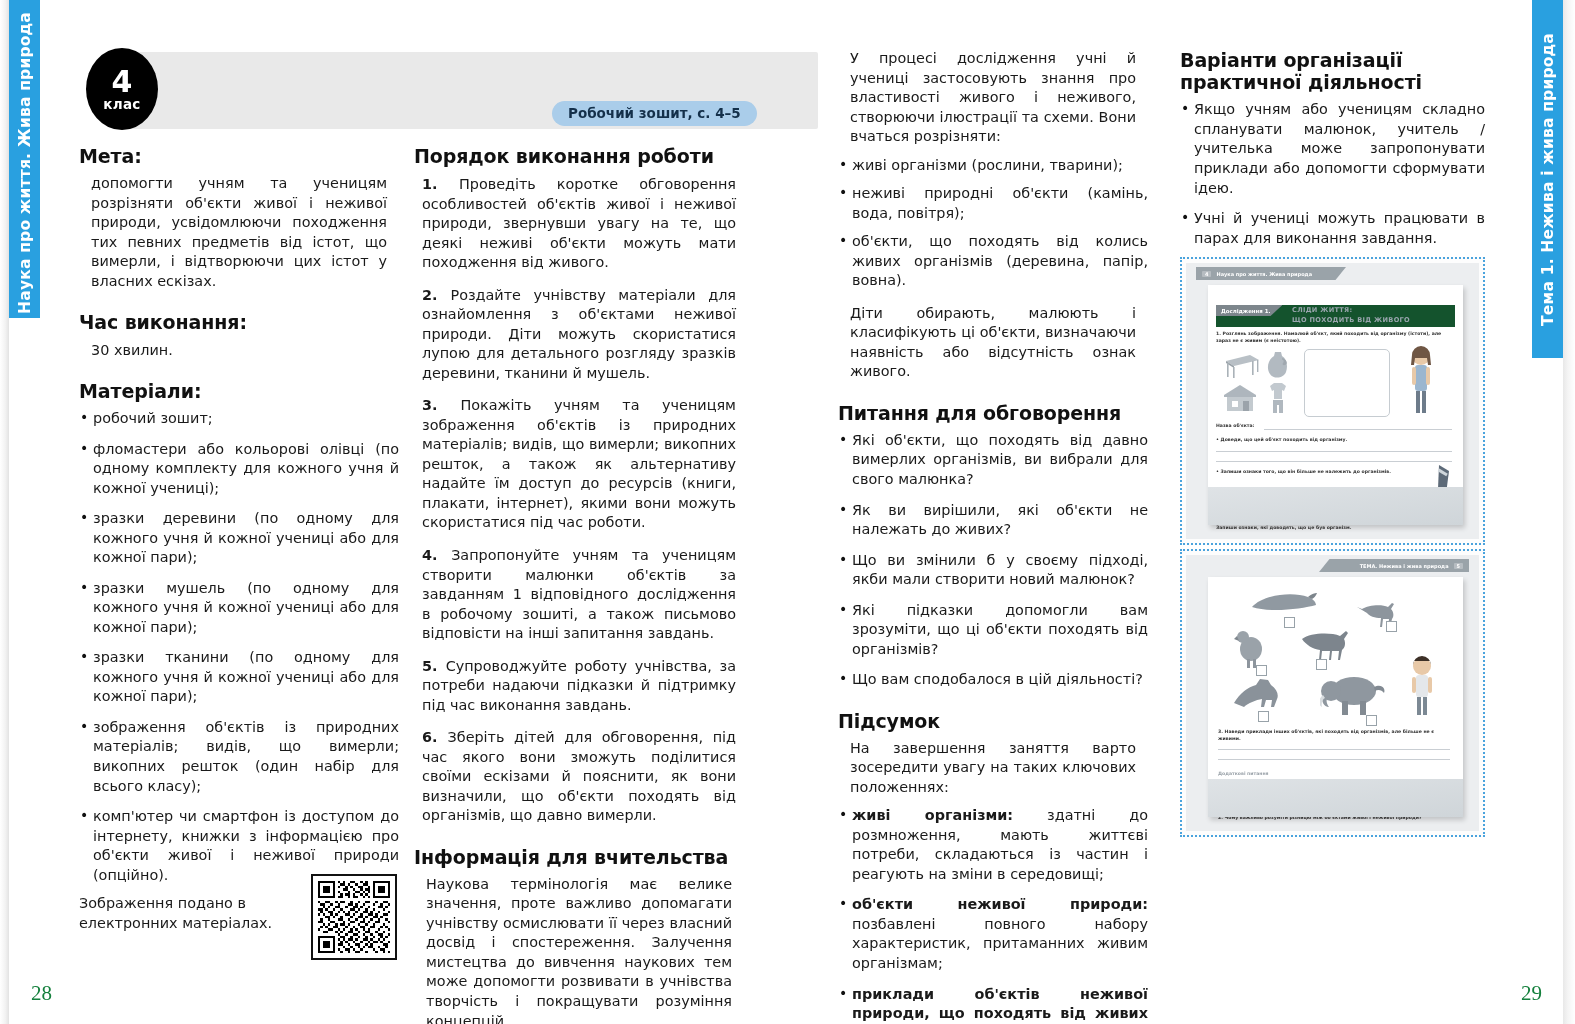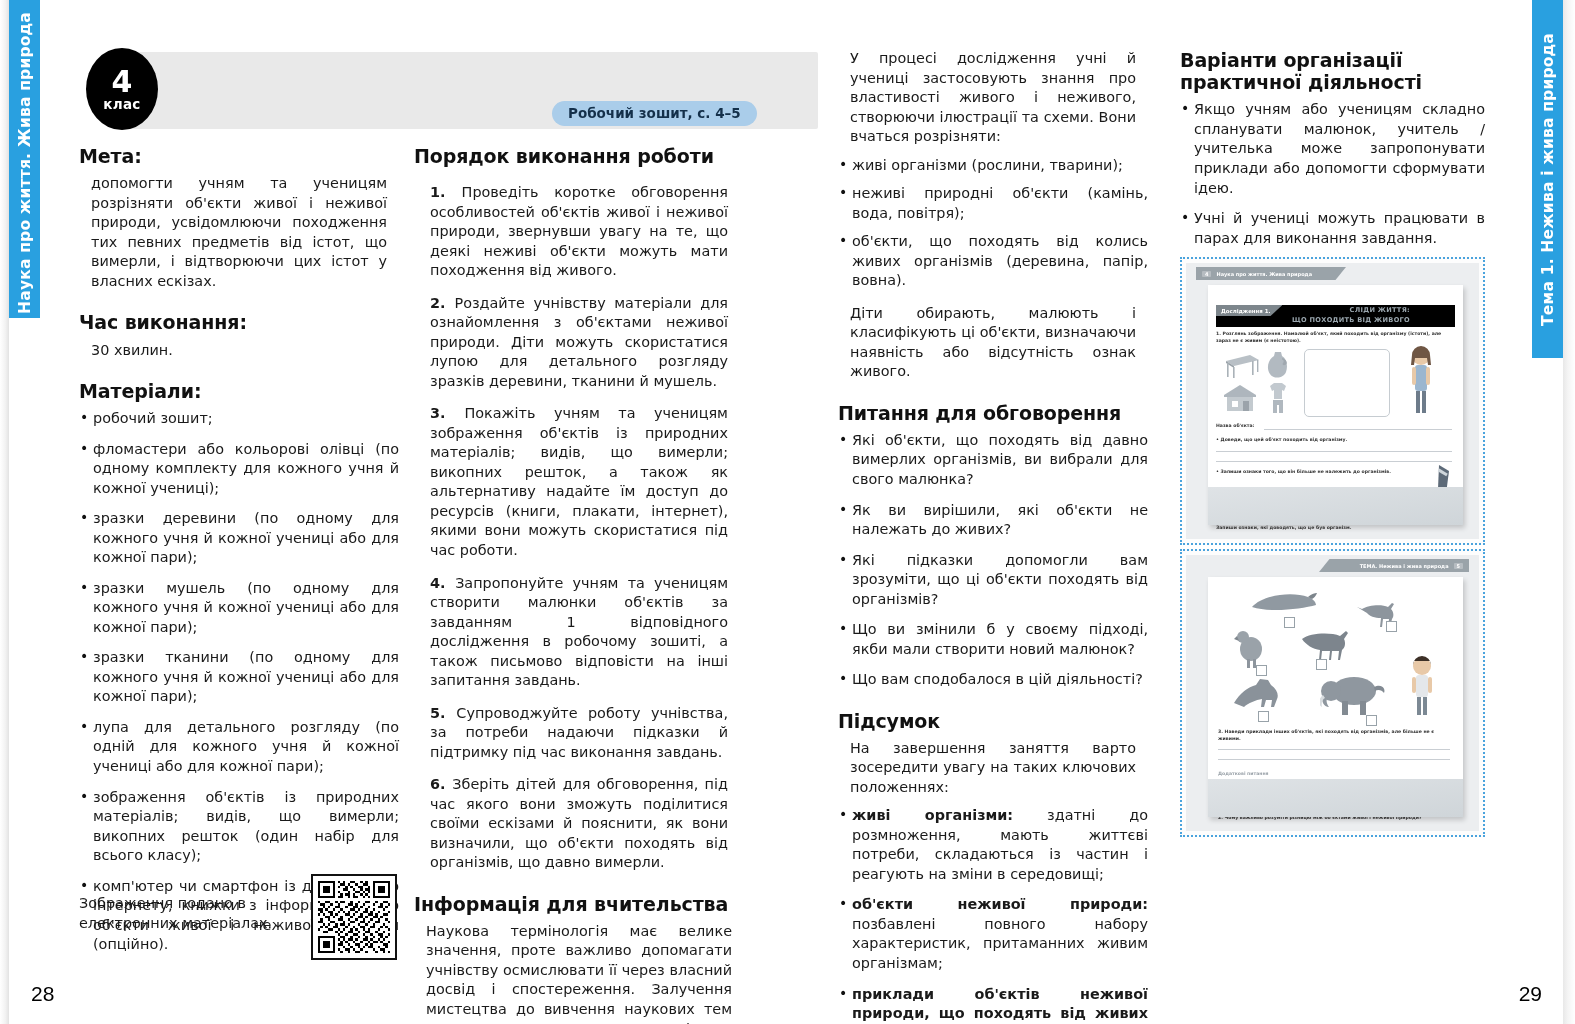--- a/index.html
+++ b/index.html
@@ -76,21 +76,21 @@
   ul.bul{margin:0 0 13px;padding:0;list-style:none;}
   ul.bul li{
     position:relative;padding-left:14px;margin-bottom:9px;text-align:justify;
   }
   ul.bul li:before{
     content:"\2022";position:absolute;left:1px;top:-1px;font-size:14px;color:#111;
   }
   ul.bul li:last-child{margin-bottom:0;}
   ul.bul.loose li{margin-bottom:11px;}
 
-  ol.steps{margin:16px;padding:0;list-style:none;}
+  ol.steps{margin:8px;padding:0;list-style:none;}
   ol.steps li{margin-bottom:13px;text-align:justify;}
   ol.steps li .n{font-weight:700;}
 
   b,strong{font-weight:700;}
 
   
   .qr-note{
     position:absolute;left:79px;top:894px;width:215px;font-size:14.4px;line-height:1.36;
   }
   .qr-box{
@@ -115,21 +115,21 @@
   .ws-tab{
     position:absolute;left:10px;top:4px;height:13px;width:150px;
     background:#9aa3a9;color:#fff;font-size:5px;font-weight:700;
     display:flex;align-items:center;gap:5px;padding:0 6px;box-sizing:border-box;
     clip-path:polygon(0 0,100% 0,93% 100%,0 100%);
   }
   .ws-tab.r{left:auto;right:10px;justify-content:flex-end;
     clip-path:polygon(7% 0,100% 0,100% 100%,0 100%);}
   .ws-tab .pg{background:rgba(255,255,255,.28);padding:0 3px;border-radius:1px;}
   .ws-hdr{
-    position:absolute;left:8px;top:20px;right:8px;height:22px;background:#000000;text-align:right;
+    position:absolute;left:8px;top:20px;right:8px;height:22px;background:#14532d;
   }
   .ws-hdr .lab{
     position:absolute;left:0;top:0;height:11px;background:#7d868c;color:#fff;
     font-size:5.4px;font-weight:700;padding:0 12px 0 5px;display:flex;align-items:center;
     clip-path:polygon(0 0,100% 0,82% 100%,0 100%);
   }
   .ws-hdr .ttl{
     position:absolute;left:76px;top:1px;font-size:6.6px;font-weight:700;color:#9aa6ae;
     line-height:1.5;letter-spacing:.3px;
   }
@@ -144,22 +144,22 @@
   .ws-sil{position:absolute;}
   .ws-sil svg{display:block;width:100%;height:100%;}
   .ws-pencil{position:absolute;right:6px;bottom:4px;width:26px;height:56px;}
   .ws-shadow{
     position:absolute;left:0;right:0;bottom:0;height:38px;
     background:linear-gradient(to bottom right,#dfe3e6,#cfd5d9);
   }
 
   
   .pageno{
-    position:absolute;bottom:18px;font-family:Liberation Sans, sans-serif;
-    font-size:21px;color:#000000;
+    position:absolute;bottom:18px;font-family:Liberation Serif, serif;
+    font-size:21px;color:#15803d;
   }
   .pageno.l{left:31px;}
   .pageno.r{right:33px;}
 </style>
 </head>
 <body>
 
 <div class="page">
 
   <div class="spine"></div>
@@ -186,21 +186,20 @@
     <h2 class="sec gap">Час виконання:</h2>
     <p class="body">30 хвилин.</p>
 
     <h2 class="sec gap">Матеріали:</h2>
     <ul class="bul loose" id="materials-list">
         <li>робочий зошит;</li>
         <li>фломастери або кольорові олівці (по одному комплекту для кожного учня й кожної учениці);</li>
         <li>зразки деревини (по одному для кожного учня й кожної учениці або для кожної пари);</li>
         <li>зразки мушель (по одному для кожного учня й кожної учениці або для кожної пари);</li>
         <li>зразки тканини (по одному для кожного учня й кожної учениці або для кожної пари);</li>
-        <li>лупа для детального розгляду (по одній для кожного учня й кожної учениці або для кожної пари);</li>
         <li>зображення об'єктів із природних матеріалів; видів, що вимерли; викопних решток (один набір для всього класу);</li>
         <li>комп'ютер чи смартфон із доступом до інтернету, книжки з інформацією про об'єкти живої і неживої природи (опційно).</li>
       </ul>
   </div>
 
   <div class="qr-note">Зображення подано в електронних матеріалах.</div>
   <div class="qr-box">
     <svg viewBox="0 0 29 29" shape-rendering="crispEdges" aria-hidden="true">
       <rect width="29" height="29" fill="#fff"></rect>
       <g fill="#000">
@@ -450,22 +449,22 @@
         <li>живі організми (рослини, тварини);</li>
         <li>неживі природні об'єкти (камінь, вода, повітря);</li>
         <li>об'єкти, що походять від колись живих організмів (деревина, папір, вовна).</li>
       </ul>
     <p class="body">Діти обирають, малюють і класифікують ці об'єкти, визначаючи наявність або відсутність ознак живого.</p>
 
     <h2 class="sec gap">Питання для обговорення</h2>
     <ul class="bul loose" id="questions-list">
         <li>Які об'єкти, що походять від давно вимерлих організмів, ви вибрали для свого малюнка?</li>
         <li>Як ви вирішили, які об'єкти не належать до живих?</li>
+        <li>Що ви змінили б у своєму підході, якби мали створити новий малюнок?</li>
         <li>Які підказки допомогли вам зрозуміти, що ці об'єкти походять від організмів?</li>
-        <li>Що ви змінили б у своєму підході, якби мали створити новий малюнок?</li>
         <li>Що вам сподобалося в цій діяльності?</li>
       </ul>
 
     <h2 class="sec gap">Підсумок</h2>
     <p class="body tight">На завершення заняття варто зосередити увагу на таких ключових положеннях:</p>
     <ul class="bul loose" id="summary-list">
         <li><b>живі організми:</b><span> здатні до розмноження, мають життєві потреби, складаються із частин і реагують на зміни в середовищі;</span></li>
         <li><b>об'єкти неживої природи:</b><span> позбавлені повного набору характеристик, притаманних живим організмам;</span></li>
         <li><b>приклади об'єктів неживої природи, що походять від живих організмів:</b><span> деревина й бавовна — колись вони були частиною живих рослин;</span></li>
       </ul>

